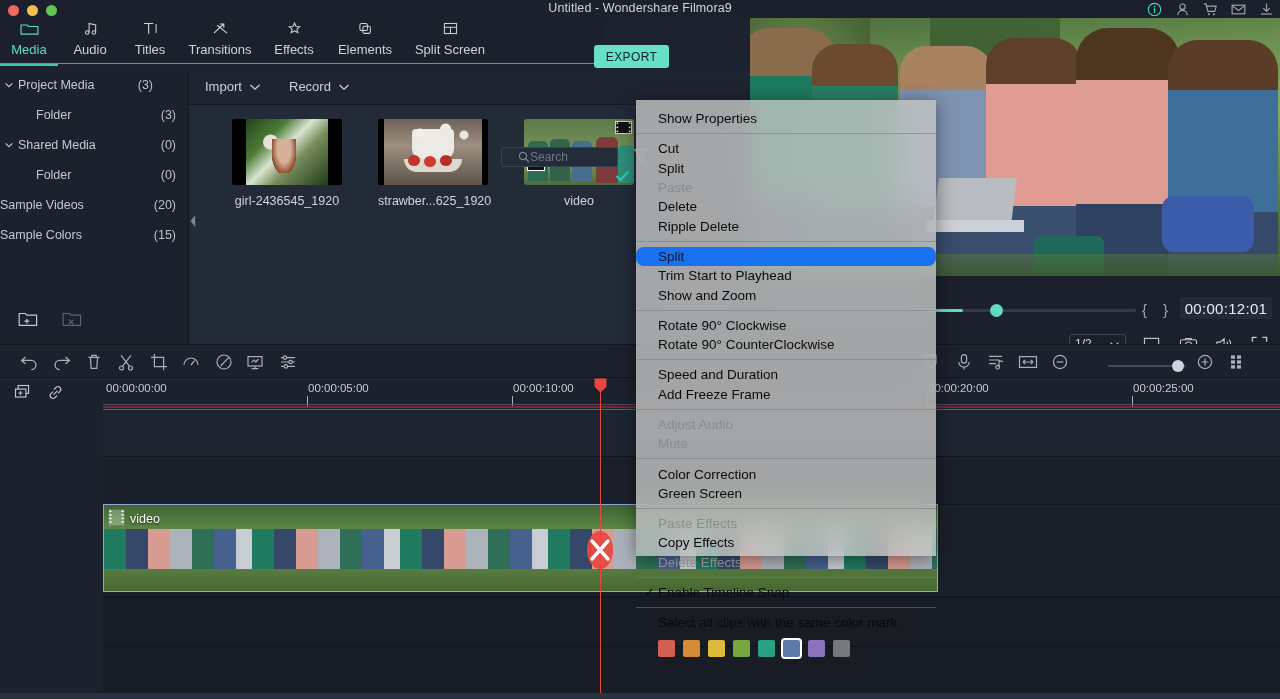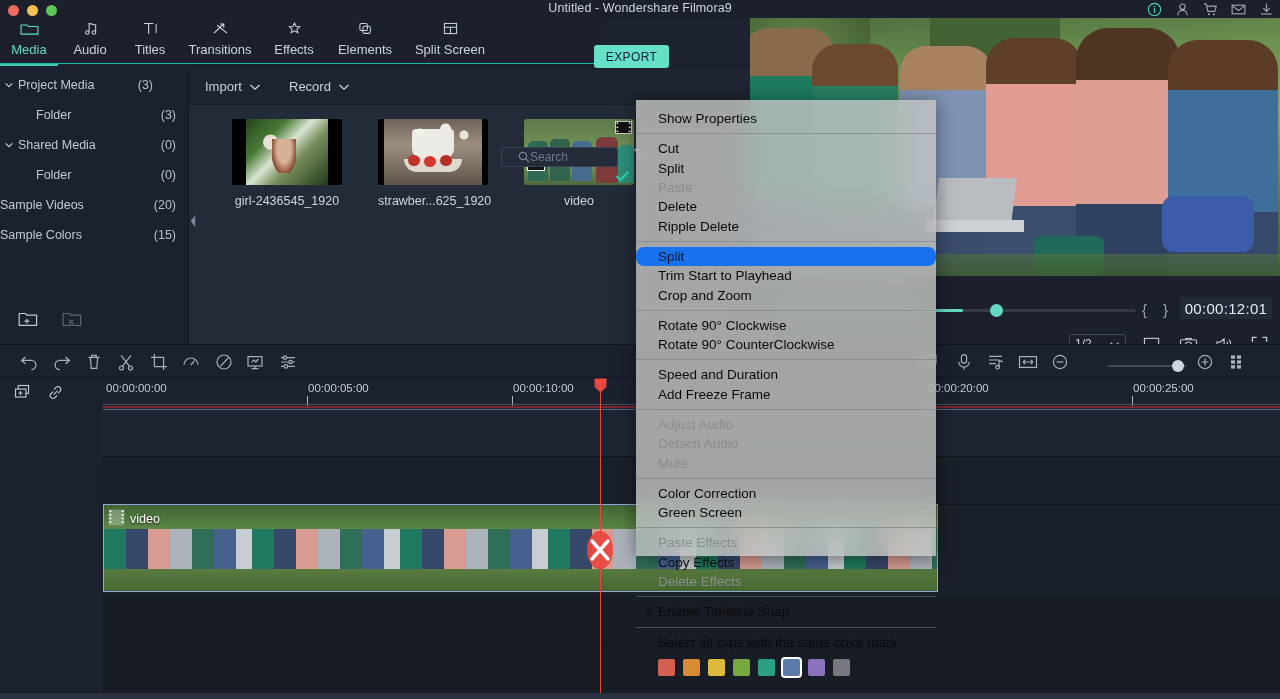--- a/index.html
+++ b/index.html
@@ -796,33 +796,32 @@
 
   <div class="mi">Cut</div>
   <div class="mi">Split</div>
   <div class="mi dis">Paste</div>
   <div class="mi">Delete</div>
   <div class="mi">Ripple Delete</div>
   <div class="msep"></div>
 
   <div class="mi hl">Split</div>
   <div class="mi">Trim Start to Playhead</div>
-  <div class="mi">Crop and Zoom</div>
+  <div class="mi">Show and Zoom</div>
   <div class="msep"></div>
 
   <div class="mi">Rotate 90° Clockwise</div>
   <div class="mi">Rotate 90° CounterClockwise</div>
   <div class="msep"></div>
 
   <div class="mi">Speed and Duration</div>
   <div class="mi">Add Freeze Frame</div>
   <div class="msep"></div>
 
   <div class="mi dis">Adjust Audio</div>
-  <div class="mi dis">Detach Audio</div>
   <div class="mi dis">Mute</div>
   <div class="msep"></div>
 
   <div class="mi">Color Correction</div>
   <div class="mi">Green Screen</div>
   <div class="msep"></div>
 
   <div class="mi dis">Paste Effects</div>
   <div class="mi">Copy Effects</div>
   <div class="mi dis">Delete Effects</div>

